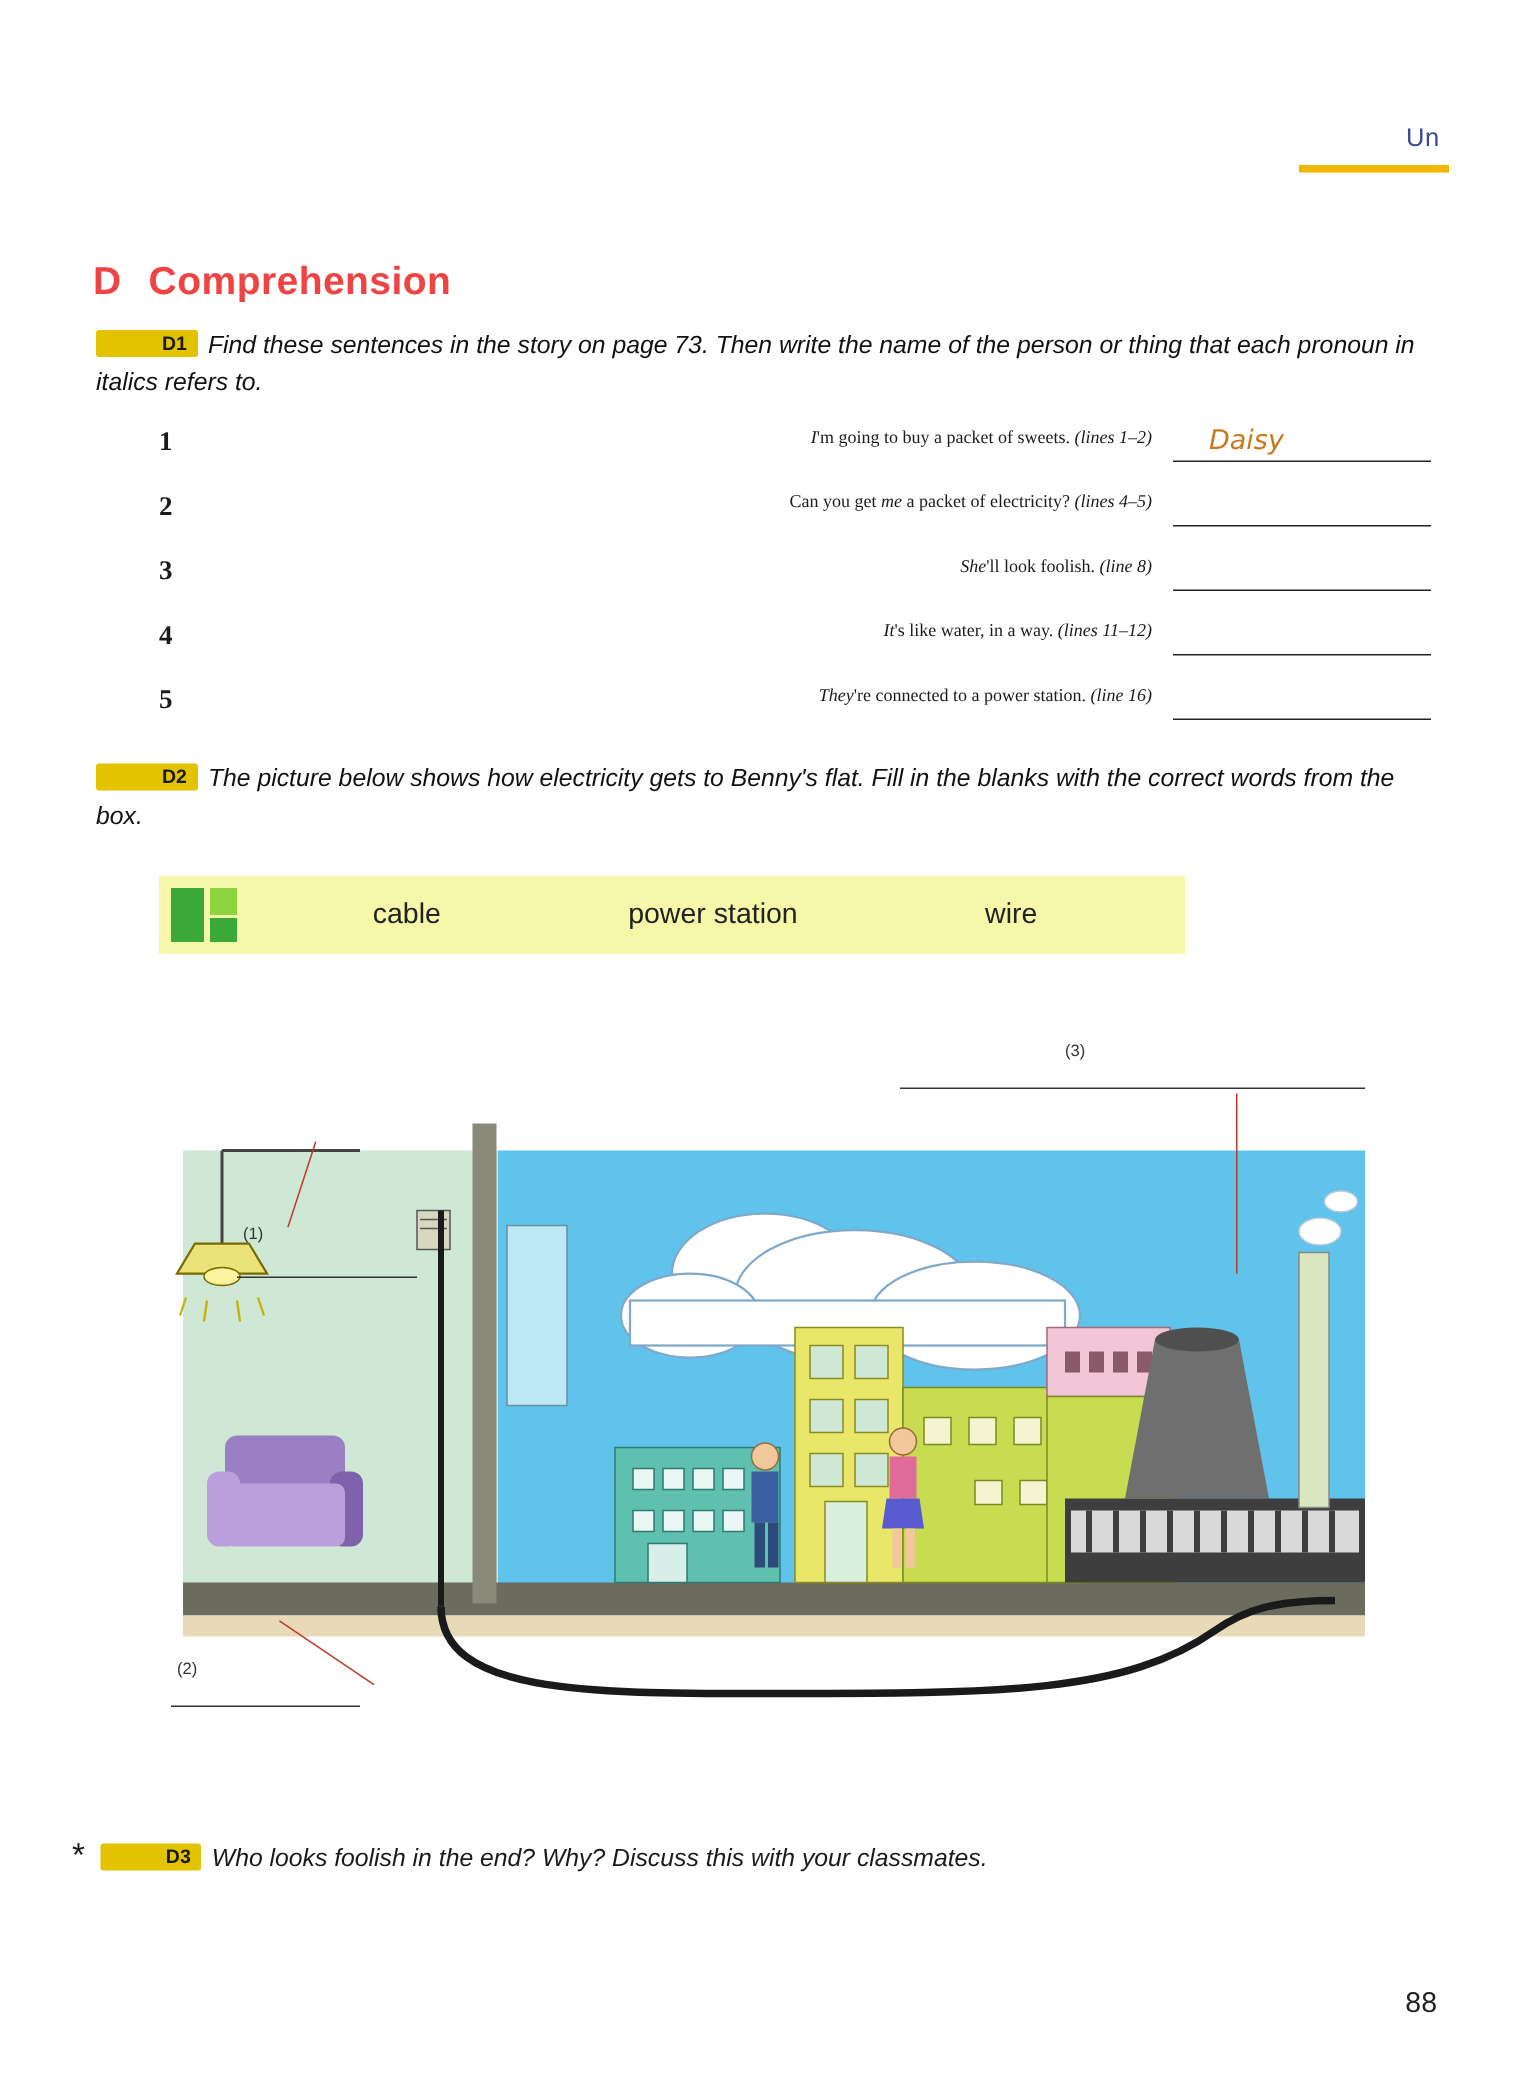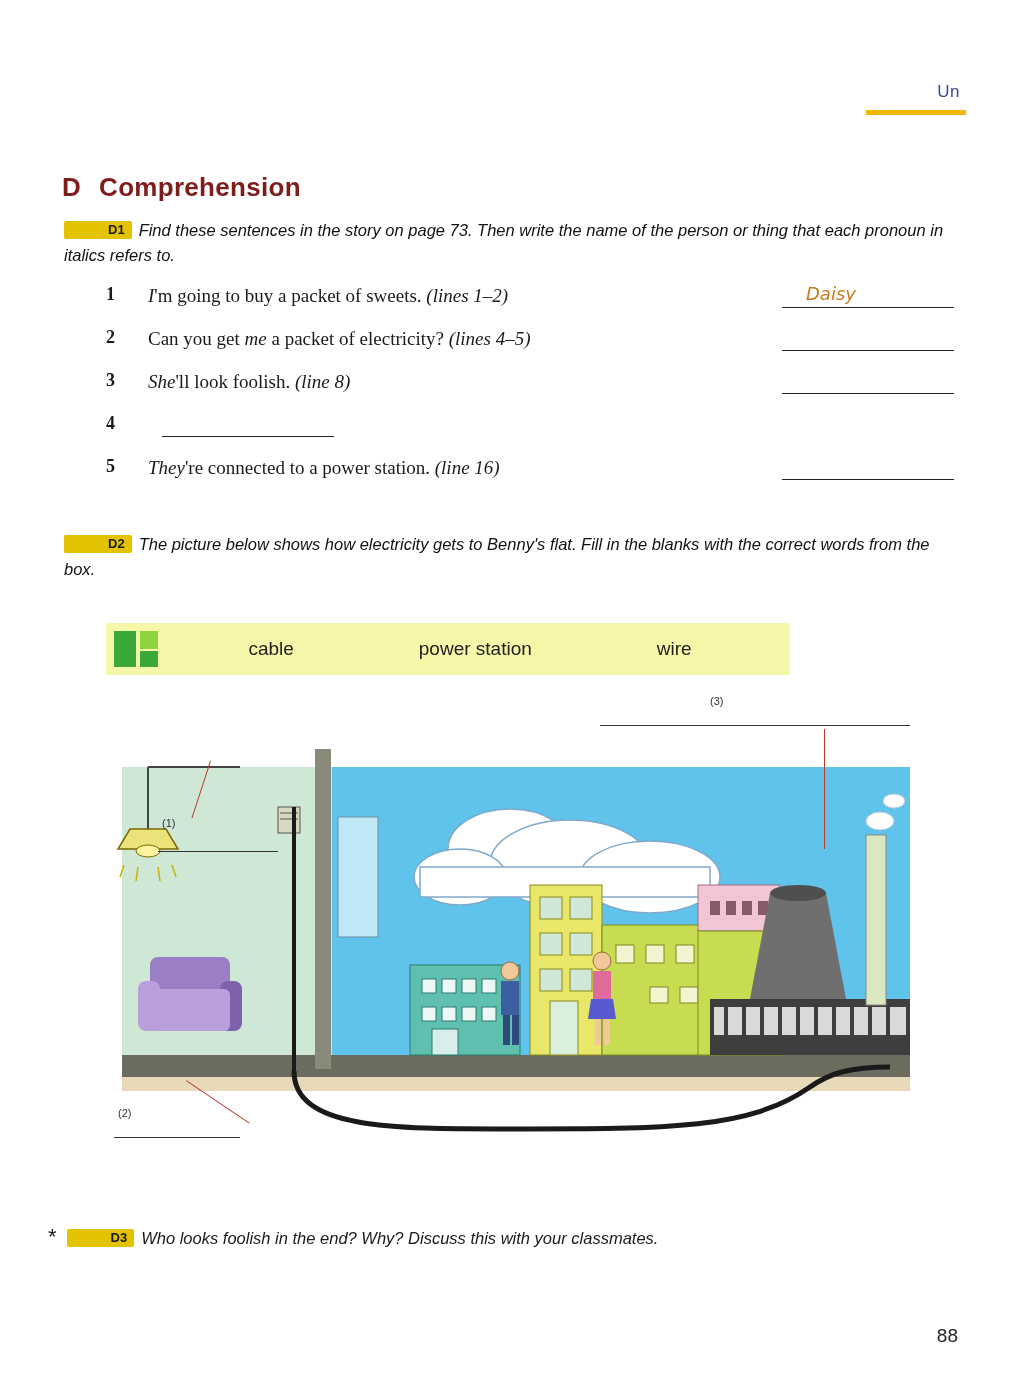--- a/index.html
+++ b/index.html
@@ -16,21 +16,21 @@
     font-size:17px;color:#3a4b8f;letter-spacing:.5px;
   }
   .header-rule{
     position:absolute;top:66px;right:58px;width:100px;height:5px;
     background:#f2b800;
   }
 
   
   .sec-title{
     position:absolute;left:62px;top:128px;
-    font-size:26px;font-weight:bold;color:#7f1d1d;
+    font-size:26px;font-weight:bold;color:#ef4444;
     letter-spacing:.3px;
   }
   .sec-title .letter{margin-right:18px;}
 
   
   .tag{
     display:inline-block;background:#0d7a3c;color:#ffffff;
     font-size:13px;font-weight:bold;font-style:normal;
     padding:2px 7px 3px 7px;border-radius:2px;
     line-height:1;vertical-align:2px;margin-right:7px;
@@ -50,47 +50,47 @@
   }
   .d1-row{
     display:flex;align-items:flex-start;
     margin-bottom:17px;position:relative;
   }
   .d1-num{
     width:42px;flex:none;font-weight:bold;font-size:18px;
     font-family:"Liberation Serif", serif;padding-left:42px;
   }
   .d1-text{
-    font-family:"Liberation Serif", serif;font-size:19px;
-    flex:1;line-height:1.25;
+    font-family:"Liberation Serif", serif;font-size:12px;
+    flex:1;line-height:1.25;text-align:right;
   }
   .d1-text i{font-style:italic;}
   .answer-slot{
     width:172px;flex:none;position:relative;height:26px;
     margin-left:14px;
     text-decoration:underline;
   }
   .answer-slot .rule{
     position:absolute;left:0;right:0;bottom:2px;height:1px;
     background:#222;
   }
   .answer-slot .handwritten{
     position:absolute;left:24px;bottom:6px;
     font-size:18px;color:#c87a1a;font-style:italic;
     font-family:"DejaVu Sans", sans-serif;
   }
 
   
   .d2{
-    position:absolute;left:64px;top:488px;width:890px;
+    position:absolute;left:64px;top:463px;width:890px;
   }
 
   
   .wordbox{
-    position:absolute;left:106px;top:579px;width:684px;height:52px;
+    position:absolute;left:106px;top:540px;width:684px;height:52px;
     background:#f6f7a8;display:flex;
   }
   .wordbox .swatch{
     width:70px;height:52px;flex:none;background:#f6f7a8;position:relative;
   }
   .swatch .sq1{position:absolute;left:8px;top:8px;width:22px;height:36px;background:#3aa93a;}
   .swatch .sq2{position:absolute;left:34px;top:8px;width:18px;height:18px;background:#8fd43f;}
   .swatch .sq3{position:absolute;left:34px;top:28px;width:18px;height:16px;background:#3aa93a;}
   .wordbox .words{
     flex:1;display:flex;justify-content:space-around;align-items:center;
@@ -160,20 +160,21 @@
         <span class="d1-num">3</span>
         <span class="d1-text"><i>She</i><span>'ll look foolish.</span> <i>(line 8)</i></span>
         <span class="answer-slot">
           <span class="handwritten"></span>
           <span class="rule"></span>
         </span>
       </li>
 
       <li class="d1-row">
         <span class="d1-num">4</span>
+        <span class="d1-text"><i>It</i><span>'s like water, in a way.</span> <i>(lines 11–12)</i></span>
         <span class="answer-slot">
           <span class="handwritten"></span>
           <span class="rule"></span>
         </span>
       </li>
 
       <li class="d1-row">
         <span class="d1-num">5</span>
         <span class="d1-text"><i>They</i><span>'re connected to a power station.</span> <i>(line 16)</i></span>
         <span class="answer-slot">

